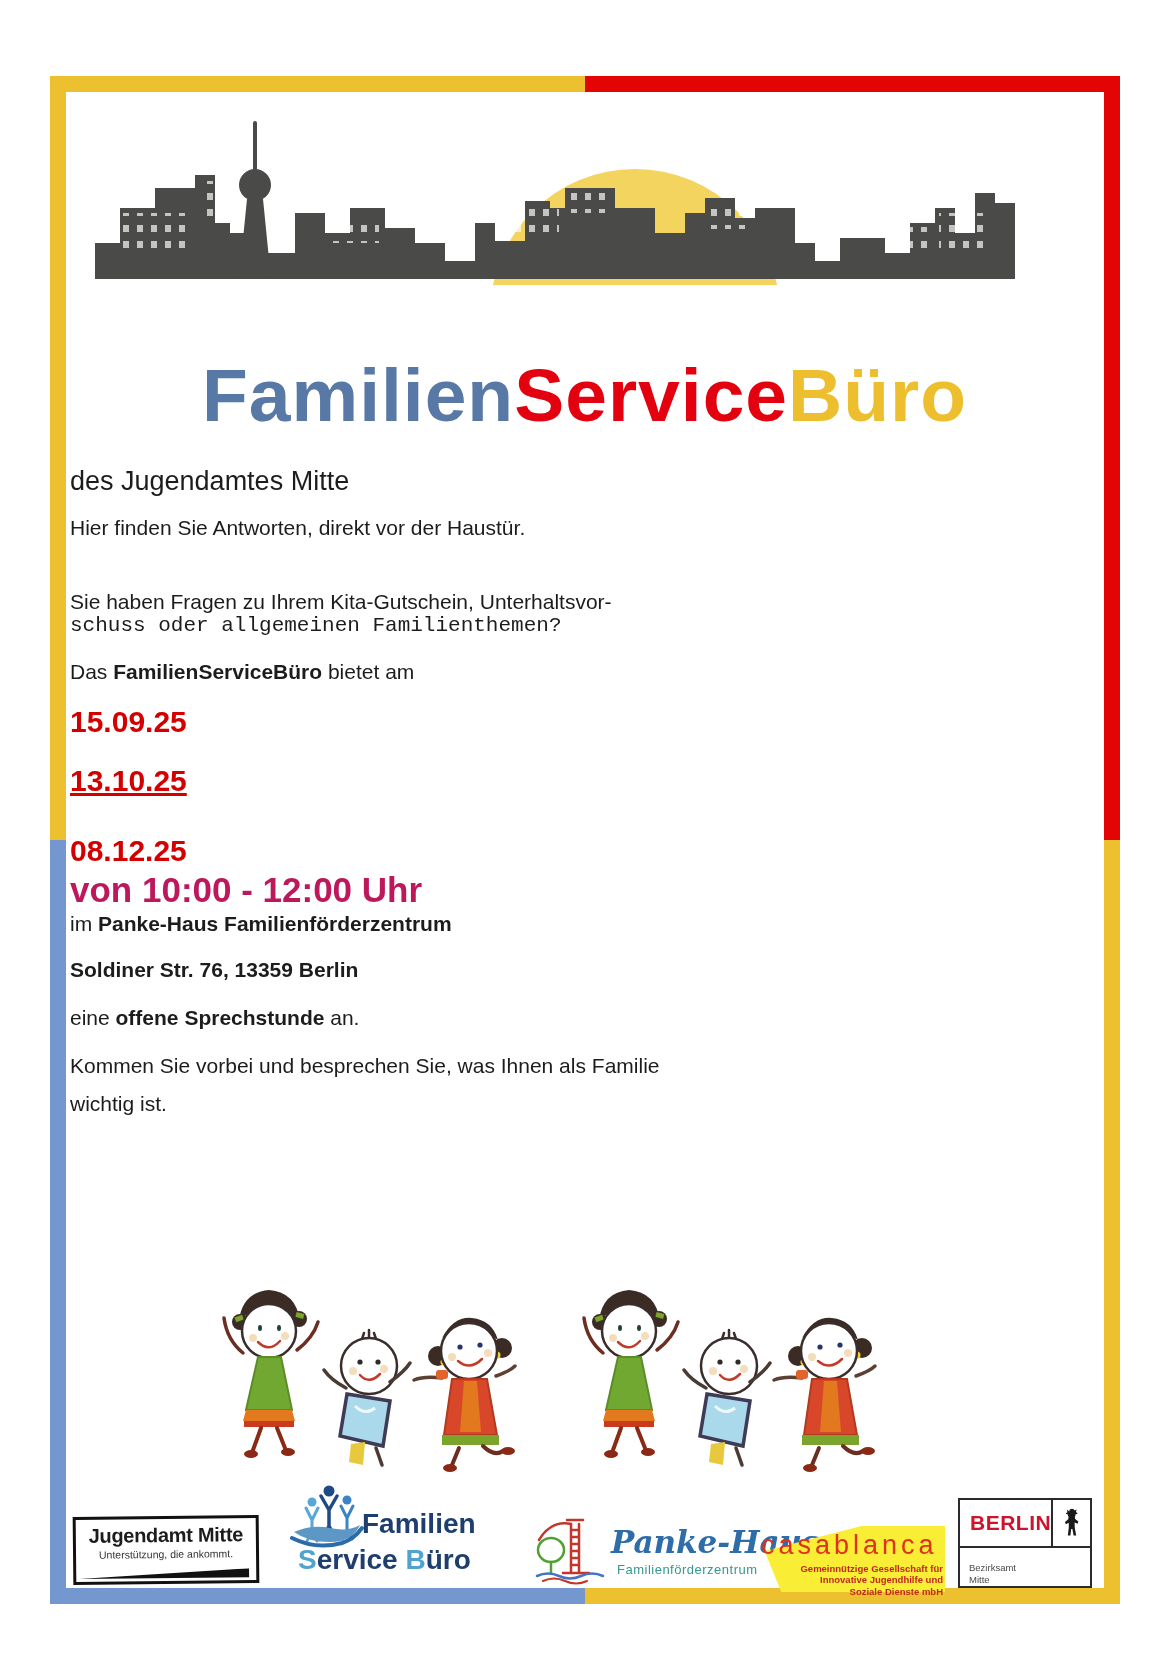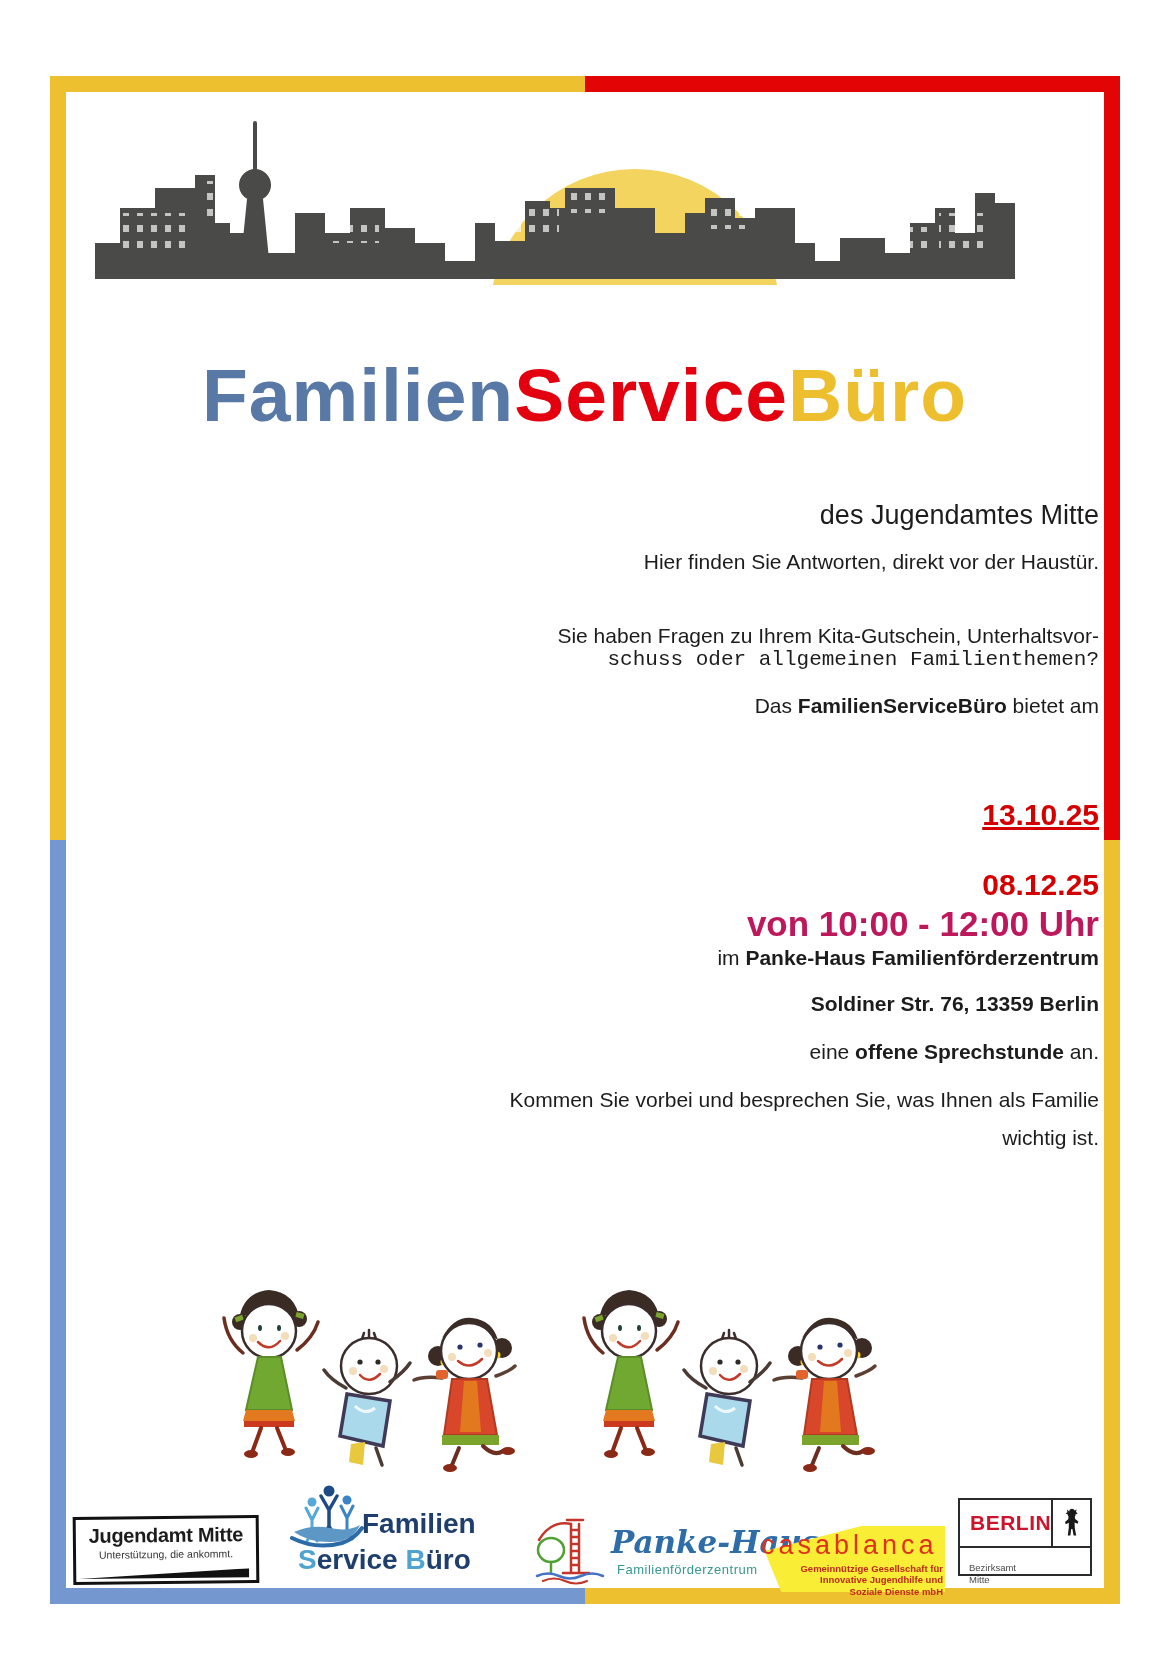--- a/index.html
+++ b/index.html
@@ -1,19 +1,19 @@
 <!DOCTYPE html>
 <html><head>
 <meta charset="utf-8">
 <style>
   html,body{margin:0;padding:0;background:#ffffff;}
   #page{position:relative;width:1169px;height:1653px;background:#ffffff;overflow:hidden;
         font-family:"Liberation Sans",sans-serif;color:#1c1c1c;}
   .bar{position:absolute;}
-  .txt{position:absolute;left:70px;right:70px;text-align:right;line-height:1.15;margin-top:34px;}
+  .txt{position:absolute;left:70px;right:70px;text-align:left;line-height:1.15;}
   .fs30{font-size:21px;}
   b{font-weight:bold;}
   .date-line{font-weight:bold;color:#D40000;font-size:30px;}
   .time-line{font-weight:bold;color:#be185d;font-size:35px;}
   #main-title{position:absolute;top:352px;left:50px;right:50px;text-align:center;
               font-size:75px;font-weight:bold;letter-spacing:1px;white-space:nowrap;}
   #main-title .t-blue{color:#5878A6;}
   #main-title .t-red{color:#E3000F;}
   #main-title .t-yellow{color:#EDBF2F;}
   #subtitle{top:466px;font-size:27px;}
@@ -33,21 +33,21 @@
   #panke-logo .pk-name{position:absolute;left:78px;top:12px;font-size:31px;font-weight:bold;
       font-style:italic;color:#2E6DA8;font-family:"DejaVu Serif",serif;white-space:nowrap;}
   #panke-logo .pk-sub{position:absolute;left:84px;top:50px;font-size:13px;color:#35978F;letter-spacing:0.5px;}
   #casablanca-logo{left:759px;top:1518px;width:186px;height:66px;margin-top:8px;}
   #casablanca-logo .cb-bg{position:absolute;inset:0;background:#F9ED36;
       clip-path:polygon(55% 0%,100% 0%,100% 100%,12% 100%,3% 38%);}
   #casablanca-logo .cb-name{position:absolute;left:2px;top:4px;font-size:27px;color:#E0301E;
       letter-spacing:4px;font-weight:500;white-space:nowrap;}
   #casablanca-logo .cb-sub{position:absolute;right:2px;top:37px;font-size:9.5px;font-weight:bold;
       color:#C0281C;text-align:right;line-height:1.2;}
-  #berlin-logo{left:958px;top:1498px;width:134px;height:78px;border:2px solid #2b2b2b;background:#fff;box-sizing:border-box;}
+  #berlin-logo{left:958px;top:1498px;width:134px;height:90px;border:2px solid #2b2b2b;background:#fff;box-sizing:border-box;}
   #berlin-logo .bl-top{display:flex;height:46px;border-bottom:2px solid #2b2b2b;}
   #berlin-logo .bl-name{flex:1;display:flex;align-items:center;padding-left:10px;
       font-size:21px;font-weight:bold;color:#CE132D;letter-spacing:0.5px;}
   #berlin-logo .bl-bear{width:38px;border-left:2px solid #2b2b2b;display:flex;align-items:center;justify-content:center;}
   #berlin-logo .bl-bottom{padding:14px 0 0 9px;font-size:9.5px;color:#4a4a4a;line-height:1.3;}
 </style>
 </head>
 <body>
 
 <div id="page">
@@ -91,20 +91,21 @@
   <div id="main-title">
     <span class="t-blue">Familien</span><span class="t-red">Service</span><span class="t-yellow">Büro</span>
   </div>
   <div class="txt" id="subtitle">des Jugendamtes Mitte</div>
 
   <div class="txt fs30" style="top:516px;">Hier finden Sie Antworten, direkt vor der Haustür.</div>
   <div class="txt fs30" style="top:590px;">Sie haben Fragen zu Ihrem Kita-Gutschein, Unterhaltsvor-</div>
   <div class="txt fs30" style="top:614px;font-family:Liberation Mono, monospace;">schuss oder allgemeinen Familienthemen?</div>
   <div class="txt fs30" style="top:660px;"><span>Das </span><b>FamilienServiceBüro</b><span> bietet am</span></div>
 
+  <div class="txt date-line" style="top:705px;">15.09.25</div>
   <div class="txt date-line" style="top:764px;text-decoration:underline;">13.10.25</div>
   <div class="txt date-line" style="top:834px;">08.12.25</div>
   <div class="txt time-line" style="top:870px;">von 10:00 - 12:00 Uhr</div>
 
   <div class="txt fs30" style="top:912px;"><span>im </span><b>Panke-Haus Familienförderzentrum</b></div>
   <div class="txt fs30" style="top:958px;font-weight:bold;">Soldiner Str. 76, 13359 Berlin</div>
   <div class="txt fs30" style="top:1006px;"><span>eine </span><b>offene Sprechstunde</b><span> an.</span></div>
   <div class="txt fs30" style="top:1054px;">Kommen Sie vorbei und besprechen Sie, was Ihnen als Familie</div>
   <div class="txt fs30" style="top:1092px;">wichtig ist.</div>
 

